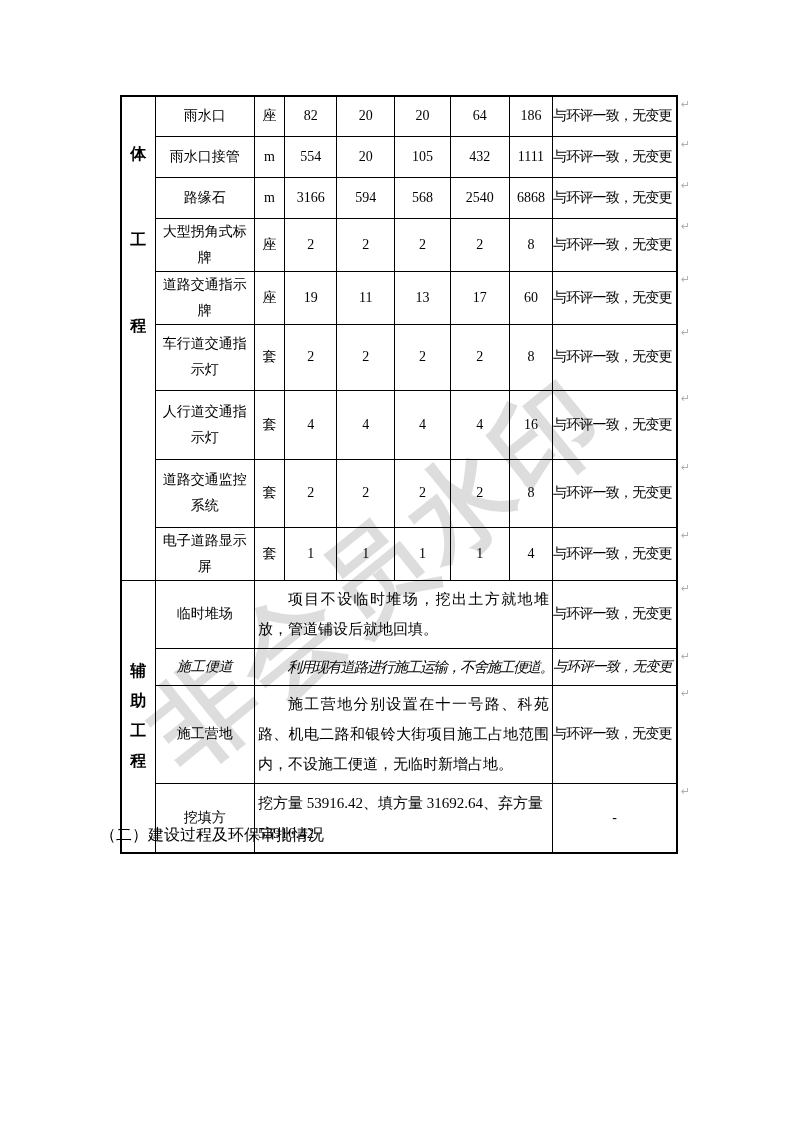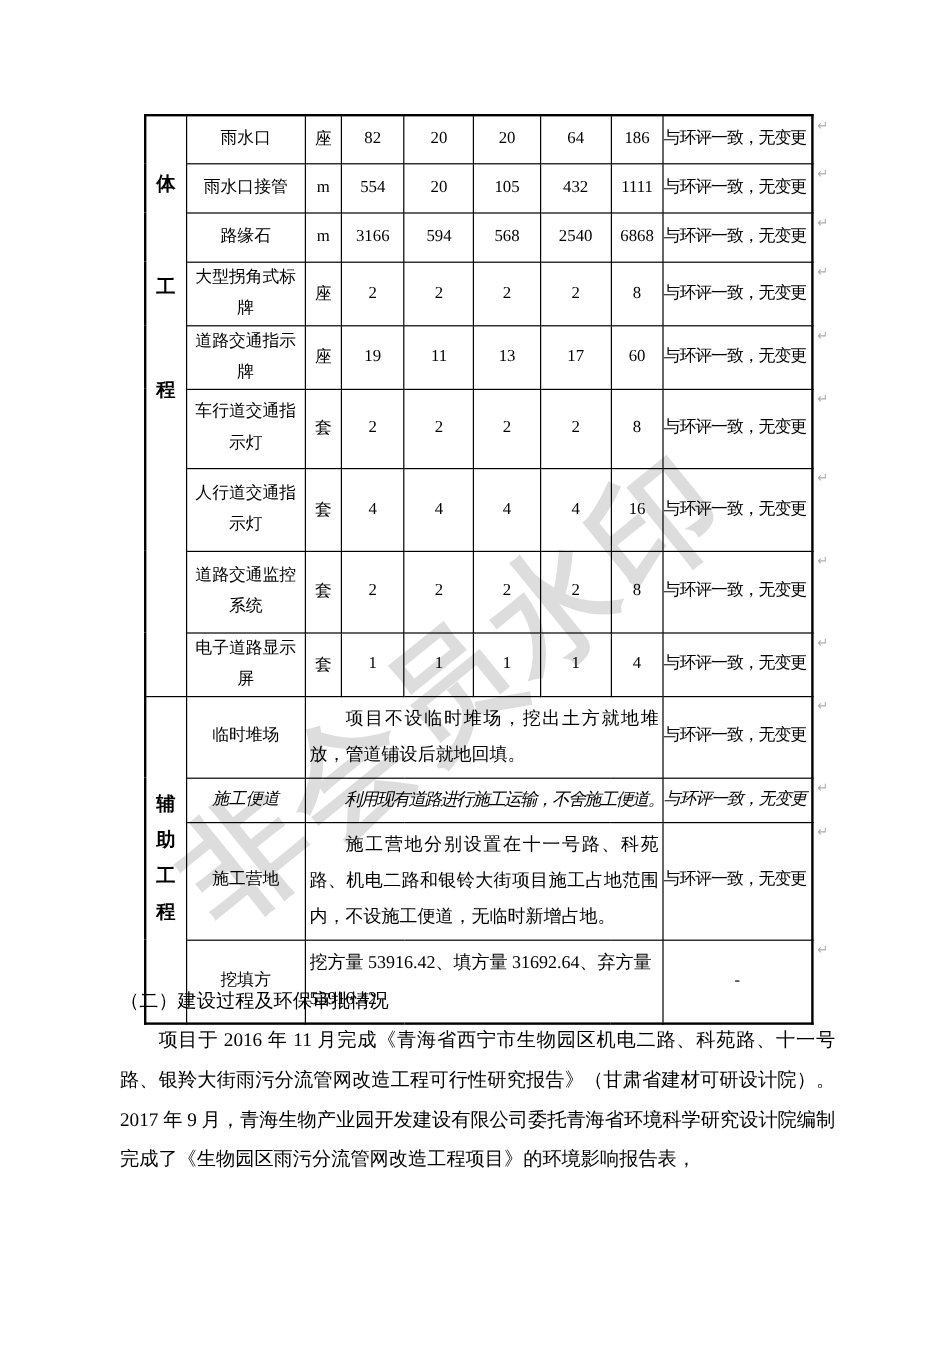--- a/index.html
+++ b/index.html
@@ -210,21 +210,20 @@
             <td class="cell-name">挖填方</td>
             <td class="cell-content" colspan="6">挖方量 53916.42、填方量 31692.64、弃方量 53916.42</td>
             <td class="cell-remark remark-center">-</td>
           </tr>
         </tbody>
       </table>
   </div>
 
   <div id="text-block">
     <p>（二）建设过程及环保审批情况</p>
-    <p class="para">项目于 2016 年 11 月完成《青海省西宁市生物园区机电二路、科苑路、十一号路、银羚大街雨污分流管网改造工程可行性研究报告》（甘肃省建材可研设计院）。2017 年 9 月，青海生物产业园开发建设有限公司委托青海省环境科学研究设计院编制完成了《生物园区雨污分流管网改造工程项目》的环境影响报告表，</p>
   </div>
 
 <span class="pmark" style="top: 99px;">↵</span>
     <span class="pmark" style="top: 139px;">↵</span>
     <span class="pmark" style="top: 180px;">↵</span>
     <span class="pmark" style="top: 221px;">↵</span>
     <span class="pmark" style="top: 274px;">↵</span>
     <span class="pmark" style="top: 327px;">↵</span>
     <span class="pmark" style="top: 393px;">↵</span>
     <span class="pmark" style="top: 462px;">↵</span>

